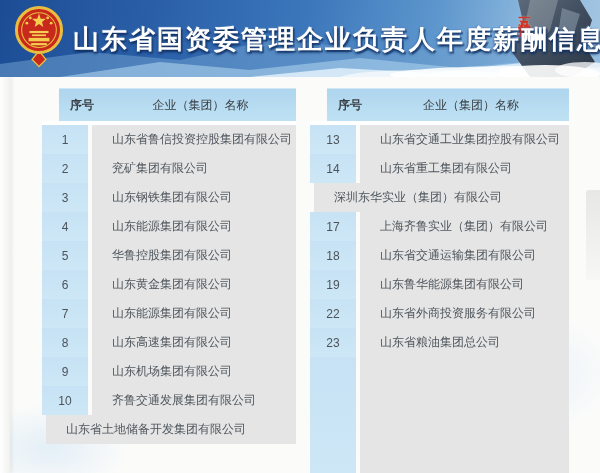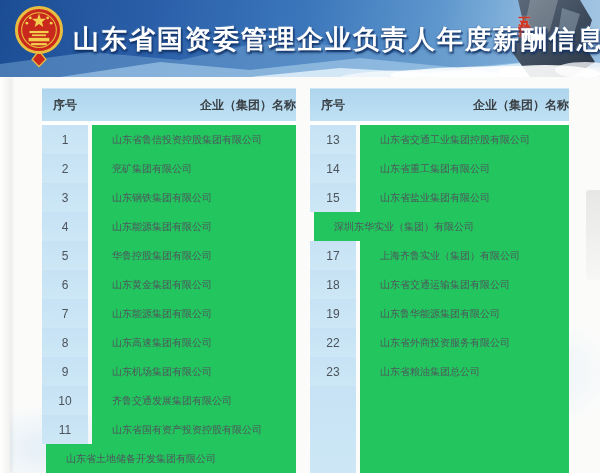--- a/index.html
+++ b/index.html
@@ -58,40 +58,41 @@
     display:flex; flex-direction:column; overflow:hidden;
   }
   .table.left  { left:42px;  width:254px; }
   .table.right { left:310px; width:259px; }
 
   .thead {
     height:33px; flex:0 0 33px;
     background:linear-gradient(to bottom,#aed5ee,#bfe1f3);
     display:flex; align-items:center;
     border-top:1px solid #cfe7f5;
+    margin-left:17px;
   }
   .th-index { width:46px; text-align:center; font-size:12px; font-weight:bold; color:#3a4045; }
-  .th-name  { flex:1; text-align:right; font-size:12px; font-weight:bold; color:#3a4045; }
+  .th-name  { flex:1; text-align:center; font-size:12px; font-weight:normal; color:#3a4045; }
 
   .tgap { height:4px; flex:0 0 4px; background:#ffffff; }
 
   .tbody { flex:1; display:flex; flex-direction:column; }
   .trow  { display:flex; height:29px; flex:0 0 29px; }
   .trow.filler { flex:1 1 auto; height:auto; }
   .td-index {
     width:46px; flex:0 0 46px;
     background:linear-gradient(to bottom,#c6e2f4,#cde7f6);
     display:flex; align-items:center; justify-content:center;
     font-size:12px; color:#4c535a;
   }
   .td-name {
     flex:1; margin-left:4px;
-    background:#22c55e;
+    background:#e5e5e5;
     display:flex; align-items:center;
-    padding-left:20px; font-size:10px; color:#4f565d;
+    padding-left:20px; font-size:12px; color:#4f565d;
     white-space:nowrap; overflow:hidden;
   }
 </style>
 </head>
 <body>
 
 <div class="bg-cloud1"></div>
 <div class="bg-cloud2"></div>
 <div class="bg-left-strip"></div>
 <div class="bg-right-patch"></div>
@@ -181,24 +182,20 @@
       </div>
     <div class="trow">
         <div class="td-index">9</div>
         <div class="td-name">山东机场集团有限公司</div>
       </div>
     <div class="trow">
         <div class="td-index">10</div>
         <div class="td-name">齐鲁交通发展集团有限公司</div>
       </div>
     <div class="trow">
-        <div class="td-index">11</div>
-        <div class="td-name">山东省国有资产投资控股有限公司</div>
-      </div>
-    <div class="trow">
         <div class="td-name">山东省土地储备开发集团有限公司</div>
       </div>
   </div>
 </div>
 
 <div class="table right">
   <div class="thead">
     <div class="th-index">序号</div>
     <div class="th-name">企业（集团）名称</div>
   </div>
@@ -206,24 +203,20 @@
   <div class="tbody">
     <div class="trow">
         <div class="td-index">13</div>
         <div class="td-name">山东省交通工业集团控股有限公司</div>
       </div>
     <div class="trow">
         <div class="td-index">14</div>
         <div class="td-name">山东省重工集团有限公司</div>
       </div>
     <div class="trow">
-        <div class="td-index">15</div>
-        <div class="td-name">山东省盐业集团有限公司</div>
-      </div>
-    <div class="trow">
         <div class="td-name">深圳东华实业（集团）有限公司</div>
       </div>
     <div class="trow">
         <div class="td-index">17</div>
         <div class="td-name">上海齐鲁实业（集团）有限公司</div>
       </div>
     <div class="trow">
         <div class="td-index">18</div>
         <div class="td-name">山东省交通运输集团有限公司</div>
       </div>

